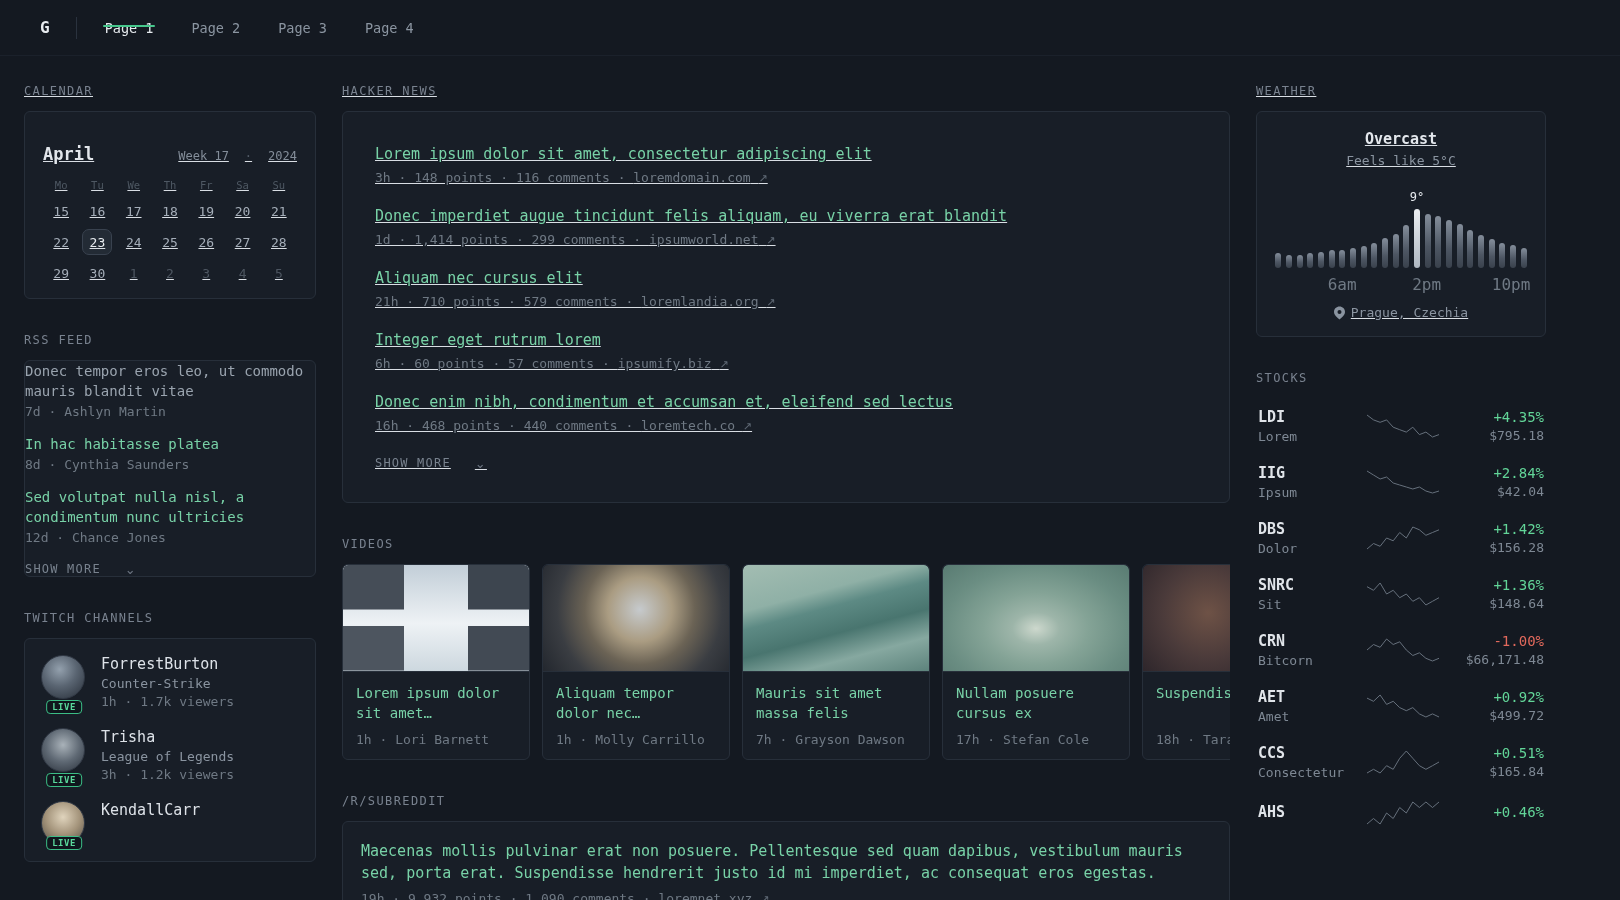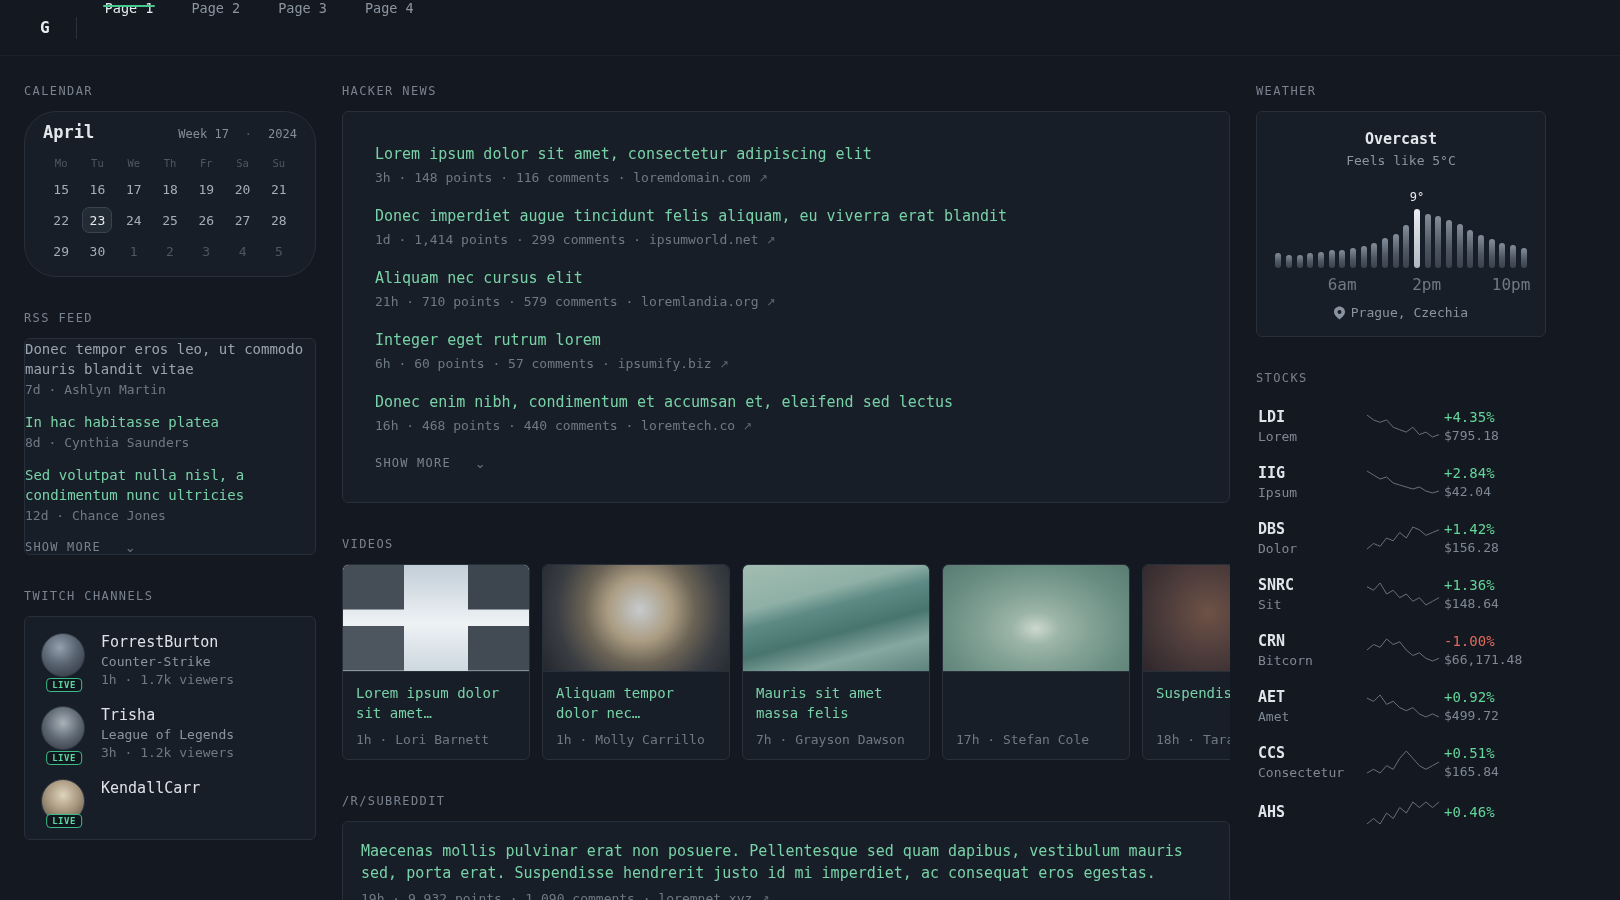--- a/index.html
+++ b/index.html
@@ -10,37 +10,37 @@
     font-family:"DejaVu Sans Mono","Liberation Mono",monospace;
     font-size:14px;
   }
   a { text-decoration:none; color:inherit; }
   button { font-family:inherit; }
 
   
   .topbar { height:56px; display:flex; align-items:center; padding:0 24px 0 40px; border-bottom:1px solid #1b212b; }
   .logo { font-size:16px; font-weight:700; color:#e8ecf0; cursor:pointer; }
   .logo-sep { width:1px; height:22px; background:#2a323e; margin:0 26px; }
-  .tabs { display:flex; gap:34px; height:100%; align-items:flex-start; }
+  .tabs { display:flex; gap:34px; height:100%; align-items:center; }
   .tab { position:relative; background:none; border:0; padding:0 2px; color:#8b95a1; font-size:13.5px; cursor:pointer; }
   .tab.active { color:#e6eaee; }
   .tab.active::after { content:""; position:absolute; left:0; right:0; bottom:9px; height:2px; border-radius:1px; background:#46c78c; }
 
   
   .layout { display:flex; gap:26px; padding:28px 0 0 24px; }
   .col-left  { width:292px; flex:0 0 auto; }
   .col-mid   { width:888px; flex:0 0 auto; }
   .col-right { width:290px; flex:0 0 auto; }
   .widget { margin-top:34px; }
-  .widget:first-child { margin-top:0; }
+  .widget:first-child { margin-top:0;text-decoration:underline; }
   .widget-heading { margin:0 0 13px; font-size:12px; font-weight:500; letter-spacing:1.4px; color:#79828f; }
   .card { background:#181e27; border:1px solid #272f3a; border-radius:6px; }
 
   
-  .cal-card { padding:10px 18px 12px;border-radius:32px; }
+  .cal-card { padding:32px 18px 12px; }
   .cal-top { display:flex; align-items:baseline; justify-content:space-between; }
   .cal-month { font-size:17px; font-weight:600; color:#e2e6eb; }
   .cal-weekinfo { font-size:12px; color:#848e9a; display:flex; gap:16px; align-items:baseline; }
   .cal-weekinfo .sep { color:#525c68; }
   .cal-grid { display:grid; grid-template-columns:repeat(7,1fr); justify-items:center; }
   .cal-grid.weekdays { margin-top:15px; }
   .cal-wd { font-size:10.5px; color:#4e5863; }
   .cal-grid.days { margin-top:7px; row-gap:5px; }
   .cal-day { width:30px; height:26px; display:flex; align-items:center; justify-content:center;
              background:none; border:1px solid transparent; border-radius:7px;
@@ -123,21 +123,21 @@
   .wt-0 { left:27%; } .wt-1 { left:60%; } .wt-2 { left:93%; }
   .w-loc { margin-top:15px; display:flex; align-items:center; justify-content:center; gap:6px; font-size:13px; color:#8a94a0; }
   .pin-icon svg { display:block; }
 
   
   .stock-row { display:flex; align-items:center; padding:10px 2px; cursor:pointer; }
   .stock-id { width:104px; flex:0 0 auto; }
   .stock-sym { font-size:15px; font-weight:700; color:#e0e4e9; }
   .stock-name { margin-top:3px; font-size:13px; color:#7e8894; }
   .stock-spark { flex:1; display:flex; justify-content:center; }
-  .stock-vals { width:100px; flex:0 0 auto; }
+  .stock-vals { width:100px; flex:0 0 auto; text-align:right; }
   .stock-change { font-size:14px; color:#62d598; }
   .stock-change.neg { color:#e2695c; }
   .stock-price { margin-top:3px; font-size:13px; color:#7e8894; }
 </style>
 </head>
 <body>
 
 <header class="topbar">
   <div class="logo">G</div>
   <div class="logo-sep"></div>
@@ -370,20 +370,21 @@
     <div class="vthumb thumb-3"></div>
     <div class="vbody">
       <a class="vtitle">Mauris sit amet massa felis</a>
       <div class="vmeta">7h · Grayson Dawson</div>
     </div>
   </div>
 
   <div class="card video-card">
     <div class="vthumb thumb-4"></div>
     <div class="vbody">
+      <a class="vtitle">Nullam posuere cursus ex</a>
       <div class="vmeta">17h · Stefan Cole</div>
     </div>
   </div>
 
   <div class="card video-card">
     <div class="vthumb thumb-5"></div>
     <div class="vbody">
       <a class="vtitle">Suspendisse diam</a>
       <div class="vmeta">18h · Tara</div>
     </div>

